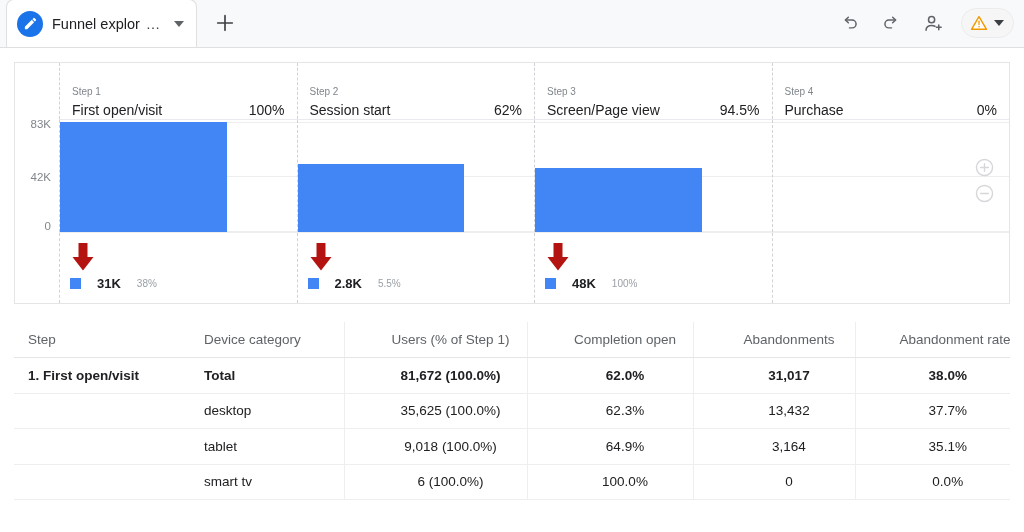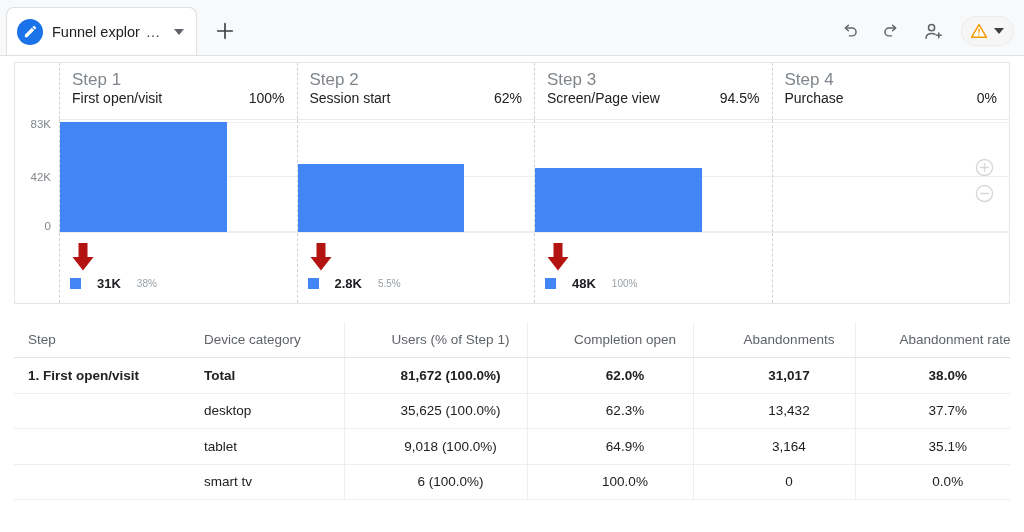--- a/index.html
+++ b/index.html
@@ -6,21 +6,21 @@
   html, body {
     width: 1024px; height: 532px;
     background: #ffffff;
     font-family: "Liberation Sans", sans-serif;
     overflow: hidden;
   }
 
   
   .topbar {
     position: relative;
-    height: 56px;
+    height: 48px;
     background: #f8f9fa;
     border-bottom: 1px solid #e0e0e0;
     display: flex;
     align-items: flex-end;
   }
   .tab {
     height: 48px;
     background: #ffffff;
     border: 1px solid #e0e0e0;
     border-bottom: none;
@@ -110,23 +110,24 @@
     border-bottom: 1px solid #e8eaed;
   }
   .step-head {
     flex: 1 1 0;
     border-left: 1px dashed #cfd2d6;
     padding: 9px 12px 0 12px;
     position: relative;
   }
   .step-head:first-child { border-left: 1px dashed #cfd2d6; }
   .step-num {
-    font-size: 17px;
+    font-size: 10px;
     color: #80868b;
     line-height: 15px;
+    margin-top: 12px;
   }
   .step-name-row {
     display: flex; align-items: baseline; justify-content: space-between;
     margin-top: 3px;
   }
   .step-name {
     font-size: 14px;
     color: #202124;
   }
   .step-pct {

